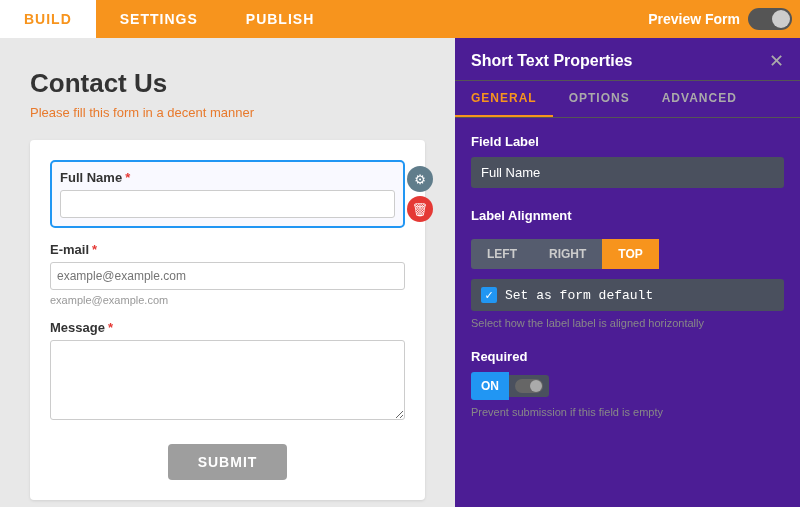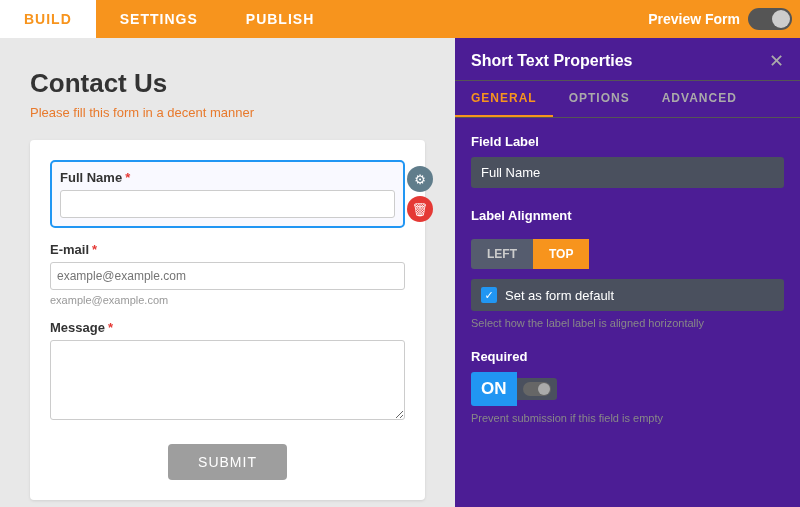--- a/index.html
+++ b/index.html
@@ -163,21 +163,21 @@
     }
 
     .submit-btn {
       display: block;
       margin: 20px auto 0;
       background: #9e9e9e;
       color: #fff;
       border: none;
       padding: 10px 30px;
       font-size: 14px;
-      font-weight: normal;
+      font-weight: bold;
       border-radius: 4px;
       cursor: pointer;
       letter-spacing: 1px;
     }
 
     
     #right-panel {
       flex: 1;
       background: #4c1d95;
       color: #ccc;
@@ -285,40 +285,41 @@
       align-items: center;
       justify-content: center;
       color: #fff;
       font-size: 11px;
       cursor: pointer;
       flex-shrink: 0;
     }
     .checkbox-label {
       color: #fff;
       font-size: 13px;
+      font-family: Liberation Mono, monospace;
     }
 
     .help-text {
       color: #888;
       font-size: 11px;
       margin-top: 6px;
     }
 
     .required-section { margin-top: 4px; }
     .required-toggle {
       display: flex;
       align-items: center;
       gap: 0;
       margin-top: 8px;
     }
     .toggle-on {
       background: #2196f3;
       color: #fff;
       padding: 7px 10px;
-      font-size: 17px;
+      font-size: 12px;
       font-weight: bold;
       border-radius: 3px 0 0 3px;
       cursor: pointer;
     }
     .toggle-slider-area {
       background: #4a505e;
       padding: 4px 6px;
       border-radius: 0 3px 3px 0;
       display: flex;
       align-items: center;
@@ -409,20 +410,21 @@
 
       <div class="prop-section">
         <div class="prop-label">Field Label</div>
         <input type="text" class="prop-input" value="Full Name" style="">
       </div>
 
       <div class="prop-section">
         <div class="prop-label">Label Alignment</div>
         <div class="alignment-btns">
           <button class="align-btn">LEFT</button>
+          <button class="align-btn">RIGHT</button>
           <button class="align-btn active">TOP</button>
         </div>
 
         <div class="checkbox-row">
           <div class="checkbox-custom">✓</div>
           <span class="checkbox-label">Set as form default</span>
         </div>
 
         <div class="help-text">Select how the label label is aligned horizontally</div>
       </div>

